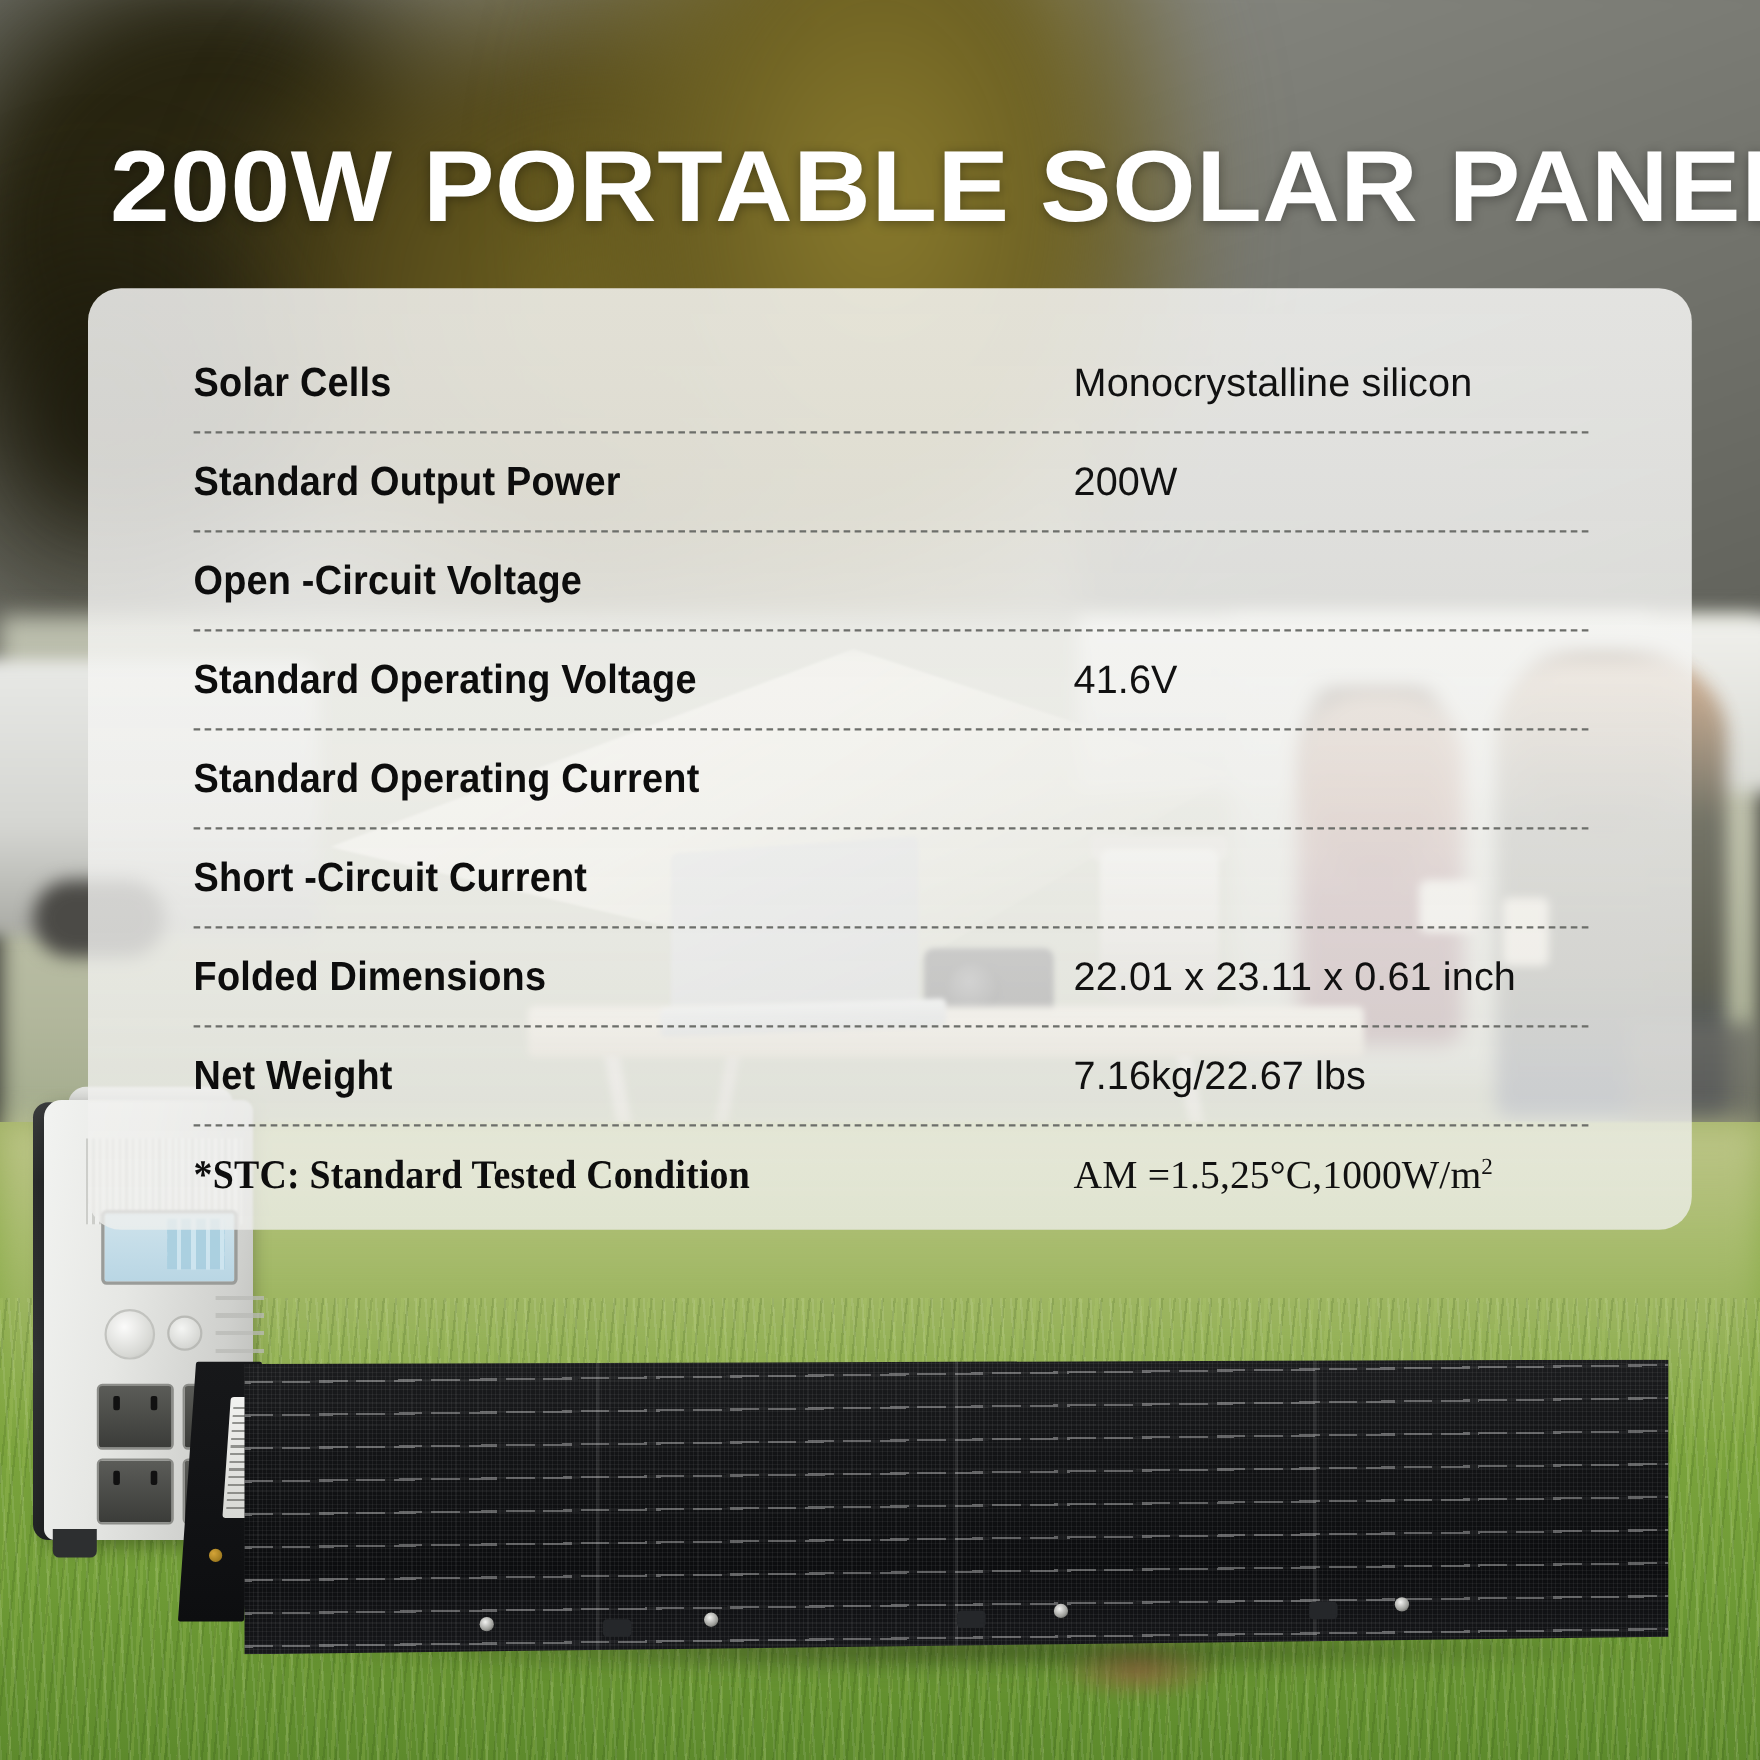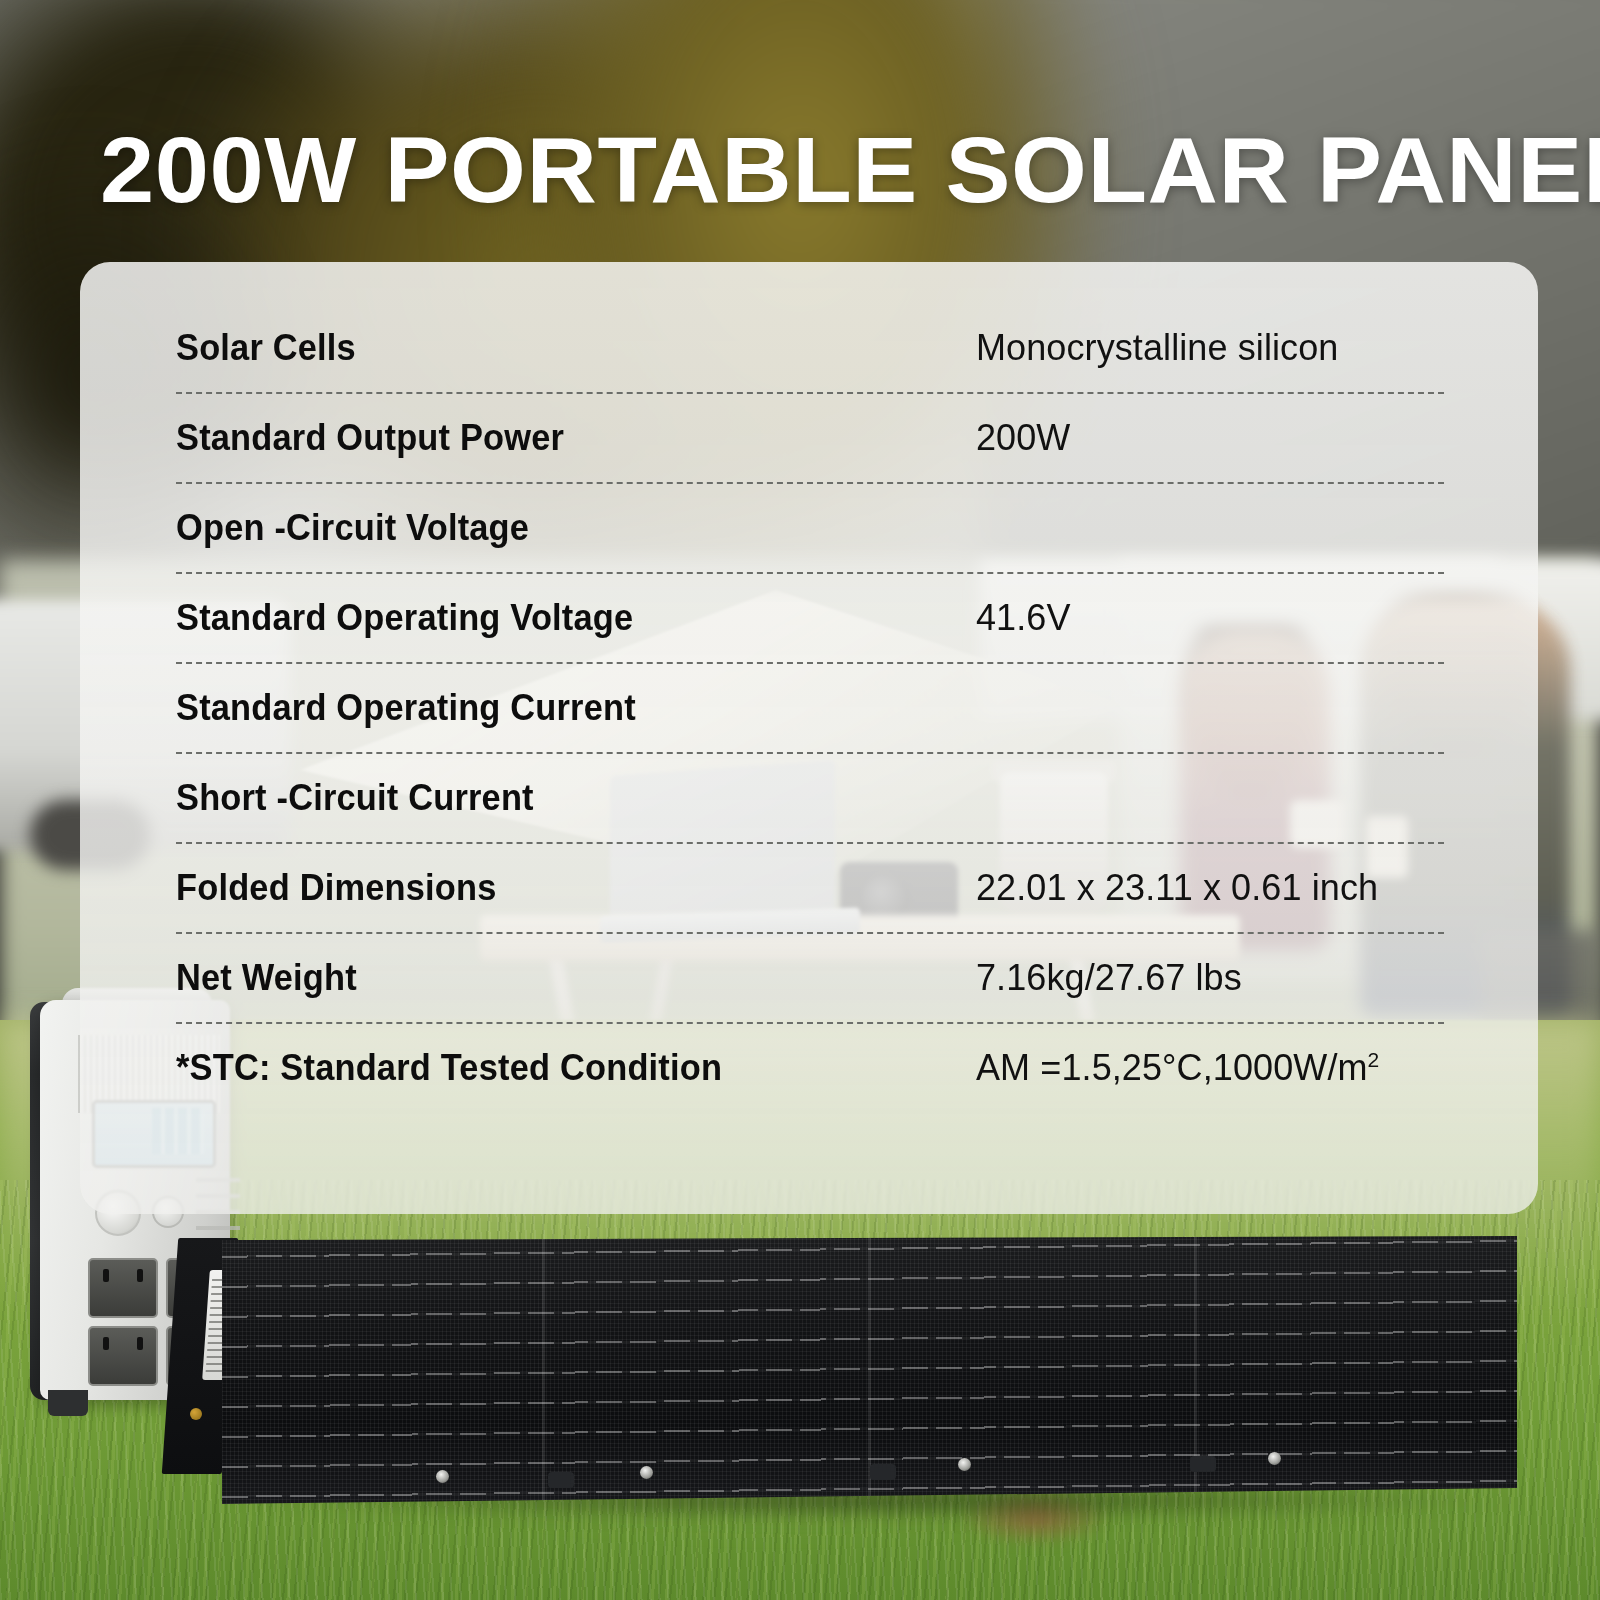--- a/index.html
+++ b/index.html
@@ -296,34 +296,34 @@
     line-height:96px;
     letter-spacing:0.5px;
     transform:scaleX(1.06);
     transform-origin:left center;
     text-shadow:0 2px 10px rgba(0,0,0,.35);
     white-space:nowrap;
   }
 
   
   .spec-card{
-    position:absolute;left:80px;top:262px;width:1458px;height:952px;
+    position:absolute;left:80px;top:262px;width:1458px;height:856px;
     background:linear-gradient(180deg,rgba(246,246,244,.86) 0%,rgba(243,243,241,.82) 55%,rgba(240,240,238,.76) 100%);
     border-radius:30px;
     backdrop-filter:blur(1px);
   }
   .spec-table{
     position:absolute;left:96px;top:42px;width:1268px;
   }
   .row{
     position:relative;height:88px;
     display:flex;align-items:center;
     border-bottom:2.5px dashed #6c6e6a;
   }
-  .row:last-child{border-bottom:none;}
+  .row:last-child{border-bottom:none;font-family:Liberation Serif, serif;}
   .label{
     width:800px;flex:0 0 800px;
     color:#0d0d0d;
     font-weight:700;
     font-size:37px;
     letter-spacing:.2px;
     transform:scaleX(.93);
     transform-origin:left center;
     white-space:nowrap;
   }
@@ -450,21 +450,21 @@
         </div>
         <div class="row">
           <div class="label">Short -Circuit Current</div>
         </div>
         <div class="row">
           <div class="label">Folded Dimensions</div>
           <div class="value">22.01 x 23.11 x 0.61 inch</div>
         </div>
         <div class="row">
           <div class="label">Net Weight</div>
-          <div class="value">7.16kg/27.67 lbs</div>
+          <div class="value">7.16kg/22.67 lbs</div>
         </div>
         <div class="row">
           <div class="label">*STC: Standard Tested Condition</div>
           <div class="value">AM =1.5,25°C,1000W/m<sup>2</sup></div>
         </div>
       </div>
   </div>
 
 </div>
 

